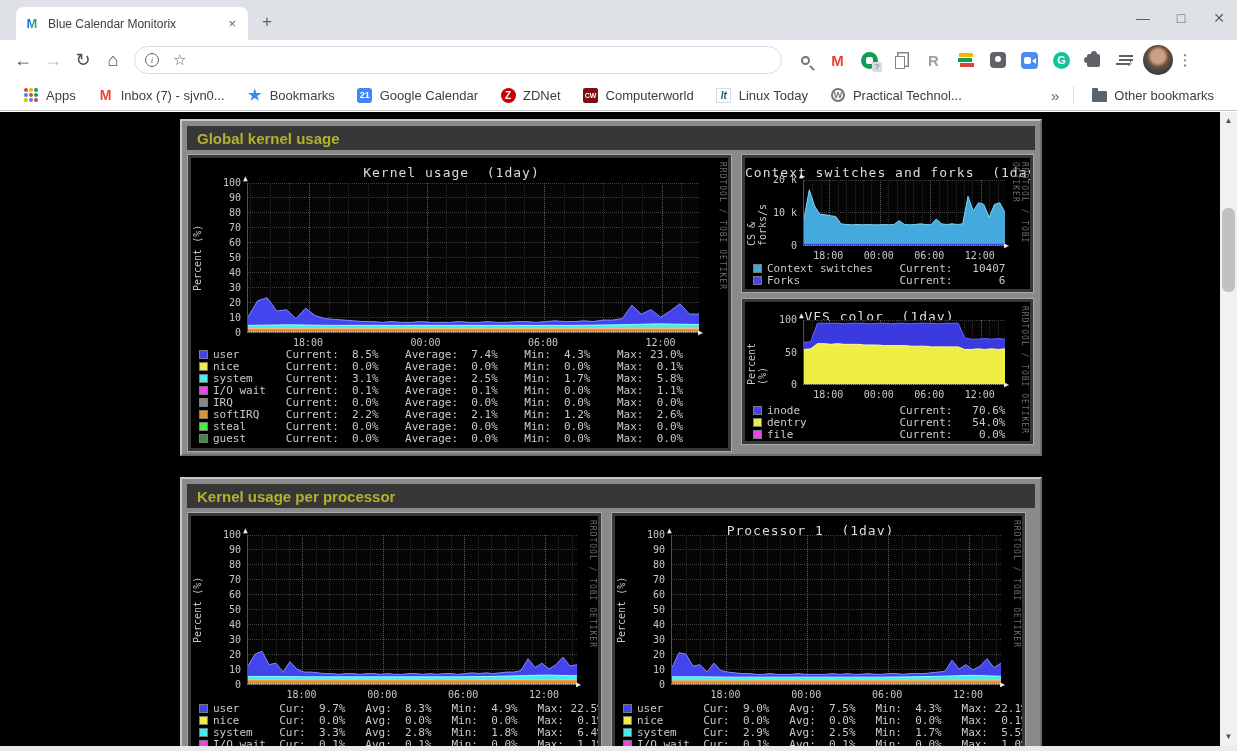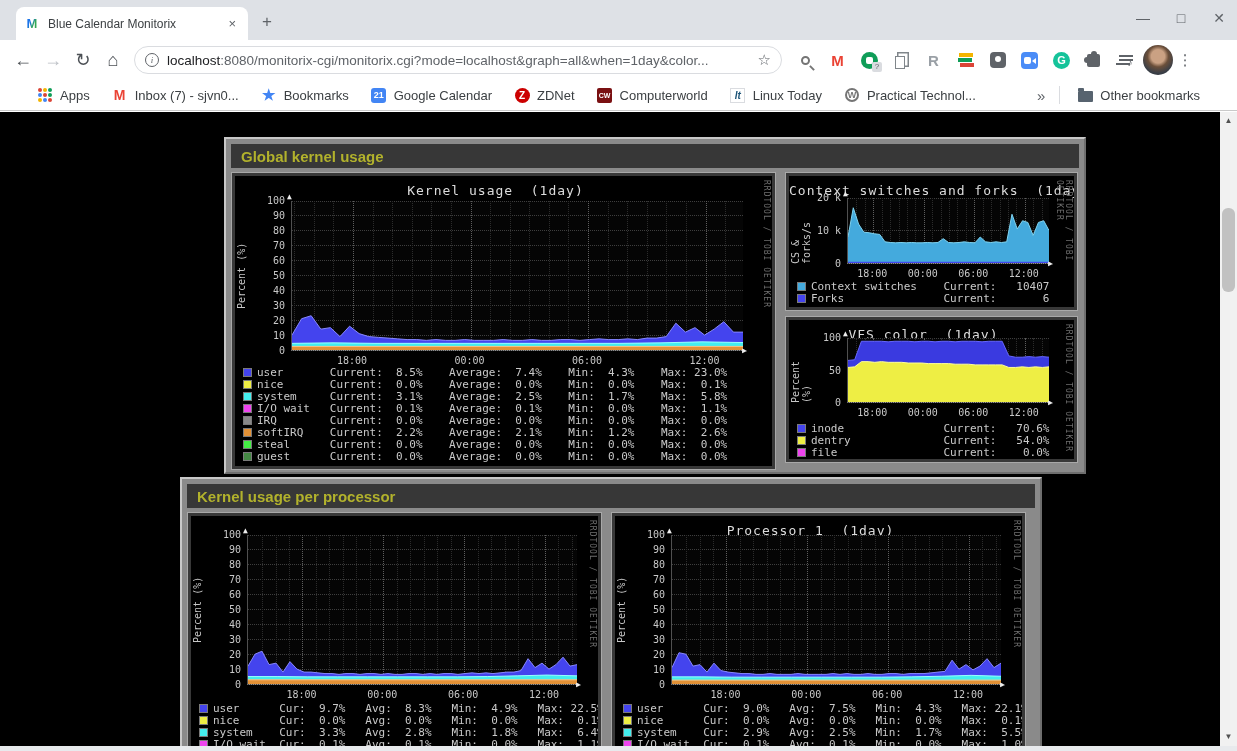--- a/index.html
+++ b/index.html
@@ -71,21 +71,21 @@
   .ic-puzzle::after { content:""; position:absolute; width:6px; height:6px; background:#5F6368;
                       border-radius:50%; left:-3px; top:3.5px; }
   .ic-playlist { width:14px; height:2px; background:#5F6368; position:relative; top:-4px;
                  box-shadow:0 4px 0 #5F6368, -3px 8px 0 #5F6368; }
   .ic-playlist::after { content:"♪"; position:absolute; left:9px; top:2px; font-size:10px; color:#5F6368; }
   .avatar { width:30px; height:30px; border-radius:50%; margin-left:4px; flex:none;
             background:radial-gradient(circle at 50% 38%, #caa183 28%, #6b4f3a 44%, #3a3f47 70%, #23272e 100%); }
   .menu3 { color:#5F6368; font-size:15px; width:24px; text-align:center; }
 
   .bookmarks { position:absolute; left:0; top:80px; width:1237px; height:31px; background:#fff;
-               border-bottom:1px solid #C9C9C9; display:flex; align-items:center; padding:0 26px;
+               border-bottom:1px solid #C9C9C9; display:flex; align-items:center; padding:0 12px;
                font-size:13px; color:#3C4043; }
   .bm { display:flex; align-items:center; gap:7px; margin:0 11px; white-space:nowrap; }
   .bm-fav { width:16px; height:16px; flex:none; display:flex; align-items:center;
             justify-content:center; font-weight:bold; }
   .fav-apps { display:grid; grid-template-columns:repeat(3,4px); grid-auto-rows:4px; gap:1px; }
   .fav-apps i { border-radius:50%; }
   .fav-gmail { color:#EA4335; font-size:14px; }
   .fav-star { color:#4285F4; font-size:15px; }
   .fav-cal { background:#4285F4; color:#fff; font-size:9px; border-radius:3px;
              width:15px; height:15px; display:flex; align-items:center; justify-content:center; }
@@ -160,21 +160,20 @@
   </div>
 </div>
 
 <div class="toolbar">
   <span class="navbtn">←</span>
   <span class="navbtn disabled">→</span>
   <span class="navbtn">↻</span>
   <span class="navbtn">⌂</span>
   <div class="omnibox">
     <span class="info-i">i</span>
-    <span class="url"><b>localhost</b><span>:8080/monitorix-cgi/monitorix.cgi?mode=localhost&amp;graph=all&amp;when=1day&amp;color...</span></span>
     <span class="star">☆</span>
   </div>
   <div class="exts" id="ext-icons">
       <span class="xi">
         <span class="ic-search"></span>
       </span>
       <span class="xi">
         <span class="glyph-red">M</span>
       </span>
       <span class="xi">
@@ -276,21 +275,21 @@
   <span class="bm">
     <span class="bm-fav">
         <span class="fav-folder"></span>
       </span>
     <span>Other bookmarks</span>
   </span>
 </div>
 
 <div class="page">
 
-  <div class="section" style="top:25px; height:337px;margin-left:44px;">
+  <div class="section" style="top:7px; height:337px;">
     <div class="sec-head">Global kernel usage</div>
     <div class="sec-body">
       <div class="gbox" style="width:545px; height:298px;">
         <div class="gimg">
           <div class="gtitle">Kernel usage  (1day)</div>
           <div class="gylabel" style="top: 25px; height: 150px;">Percent (%)</div>
           <div class="gwm">RRDTOOL / TOBI OETIKER</div>
           <div class="gplot" style="left: 56px; top: 25px; width: 452px; height: 150px;">
               <div class="hgrid" style="top: 149px;"></div>
               <div class="hgrid" style="top: 134px;"></div>

